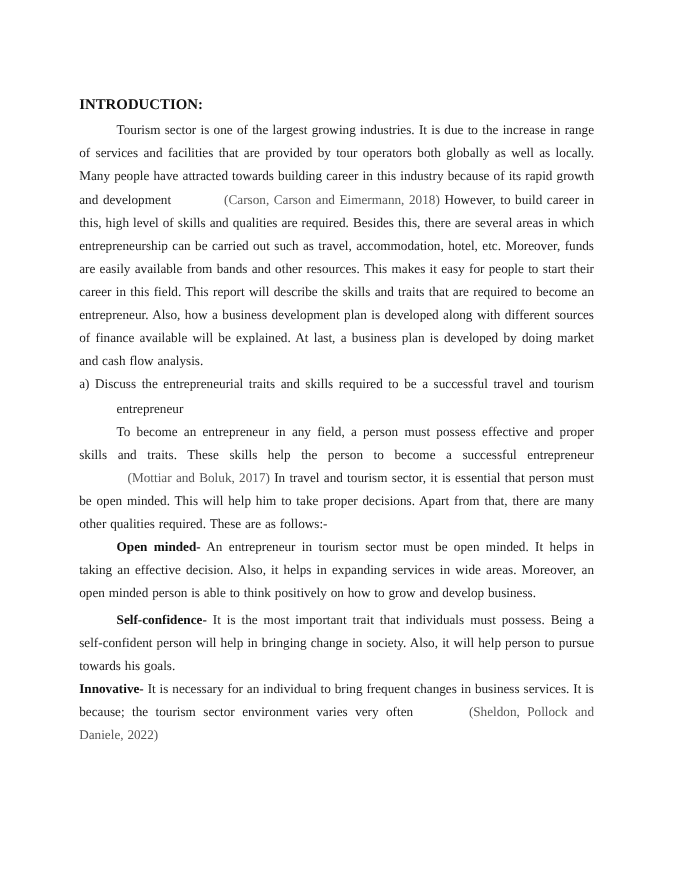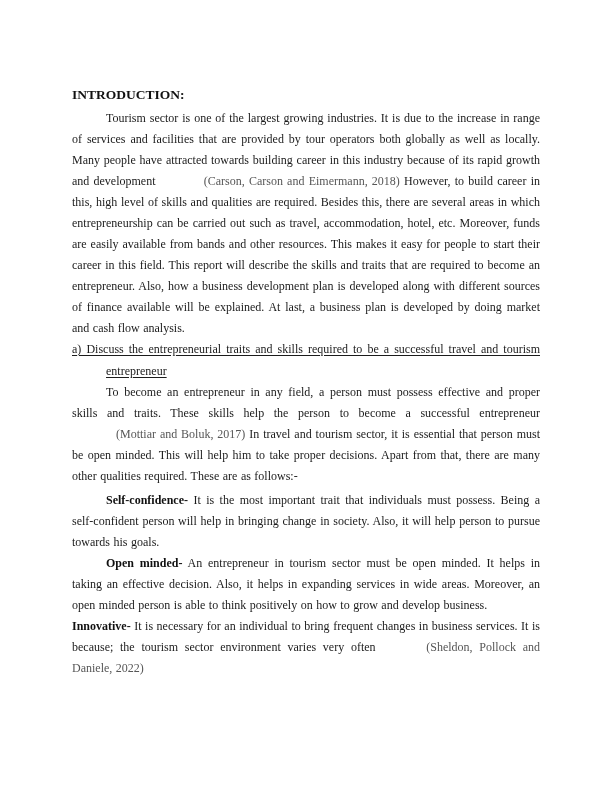--- a/index.html
+++ b/index.html
@@ -44,21 +44,20 @@
   }
   .indent-first {
     text-indent: 34px;
   }
   .q-heading {
     margin: 0;
     text-align: justify;
     line-height: 21.5px;
     padding-left: 34px;
     text-indent: -34px;
-    text-decoration: underline;
     text-underline-offset: 2px;
     word-spacing: 0.5px;
   }
   .gap-sm { margin-top: 3px; }
   .cite { color: #565656; padding-left: 44px; }
   .bold { font-weight: bold; color: #111111; }
 </style>
 </head>
 <body>
 
@@ -66,19 +65,19 @@
 
   <h1 class="h-main">INTRODUCTION:</h1>
 
   <p class="para indent-first"><span>Tourism sector is one of the largest growing industries. It is due to the increase in range of services and facilities that are provided by tour operators both globally as well as locally. Many people have attracted towards building career in this industry because of its rapid growth and development </span><span class="cite">(Carson, Carson and Eimermann, 2018)</span><span> However, to build career in this, high level of skills and qualities are required. Besides this, there are several areas in which entrepreneurship can be carried out such as travel, accommodation, hotel, etc. Moreover, funds are easily available from bands and other resources. This makes it easy for people to start their career in this field. This report will describe the skills and traits that are required to become an entrepreneur. Also, how a business development plan is developed along with different sources of finance available will be explained. At last, a business plan is developed by doing market and cash flow analysis.</span></p>
 
 
   <p class="q-heading">a) Discuss the entrepreneurial traits and skills required to be a successful travel and tourism entrepreneur</p>
 
   <p class="para indent-first"><span>To become an entrepreneur in any field, a person must possess effective and proper skills and traits. These skills help the person to become a successful entrepreneur </span><span class="cite">(Mottiar and Boluk, 2017)</span><span> In travel and tourism sector, it is essential that person must be open minded. This will help him to take proper decisions. Apart from that, there are many other qualities required. These are as follows:-</span></p>
 
+  <p class="para indent-first"><span class="bold">Open minded-</span><span> An entrepreneur in tourism sector must be open minded. It helps in taking an effective decision. Also, it helps in expanding services in wide areas. Moreover, an open minded person is able to think positively on how to grow and develop business.</span></p>
+
   <p class="para indent-first gap-sm"><span class="bold">Self-confidence-</span><span> It is the most important trait that individuals must possess. Being a self-confident person will help in bringing change in society. Also, it will help person to pursue towards his goals.</span></p>
-
-  <p class="para indent-first"><span class="bold">Open minded-</span><span> An entrepreneur in tourism sector must be open minded. It helps in taking an effective decision. Also, it helps in expanding services in wide areas. Moreover, an open minded person is able to think positively on how to grow and develop business.</span></p>
 
   <p class="para"><span class="bold">Innovative-</span><span> It is necessary for an individual to bring frequent changes in business services. It is because; the tourism sector environment varies very often </span><span class="cite">(Sheldon, Pollock and Daniele, 2022)</span></p>
 
 </div>
 
 </body></html>

